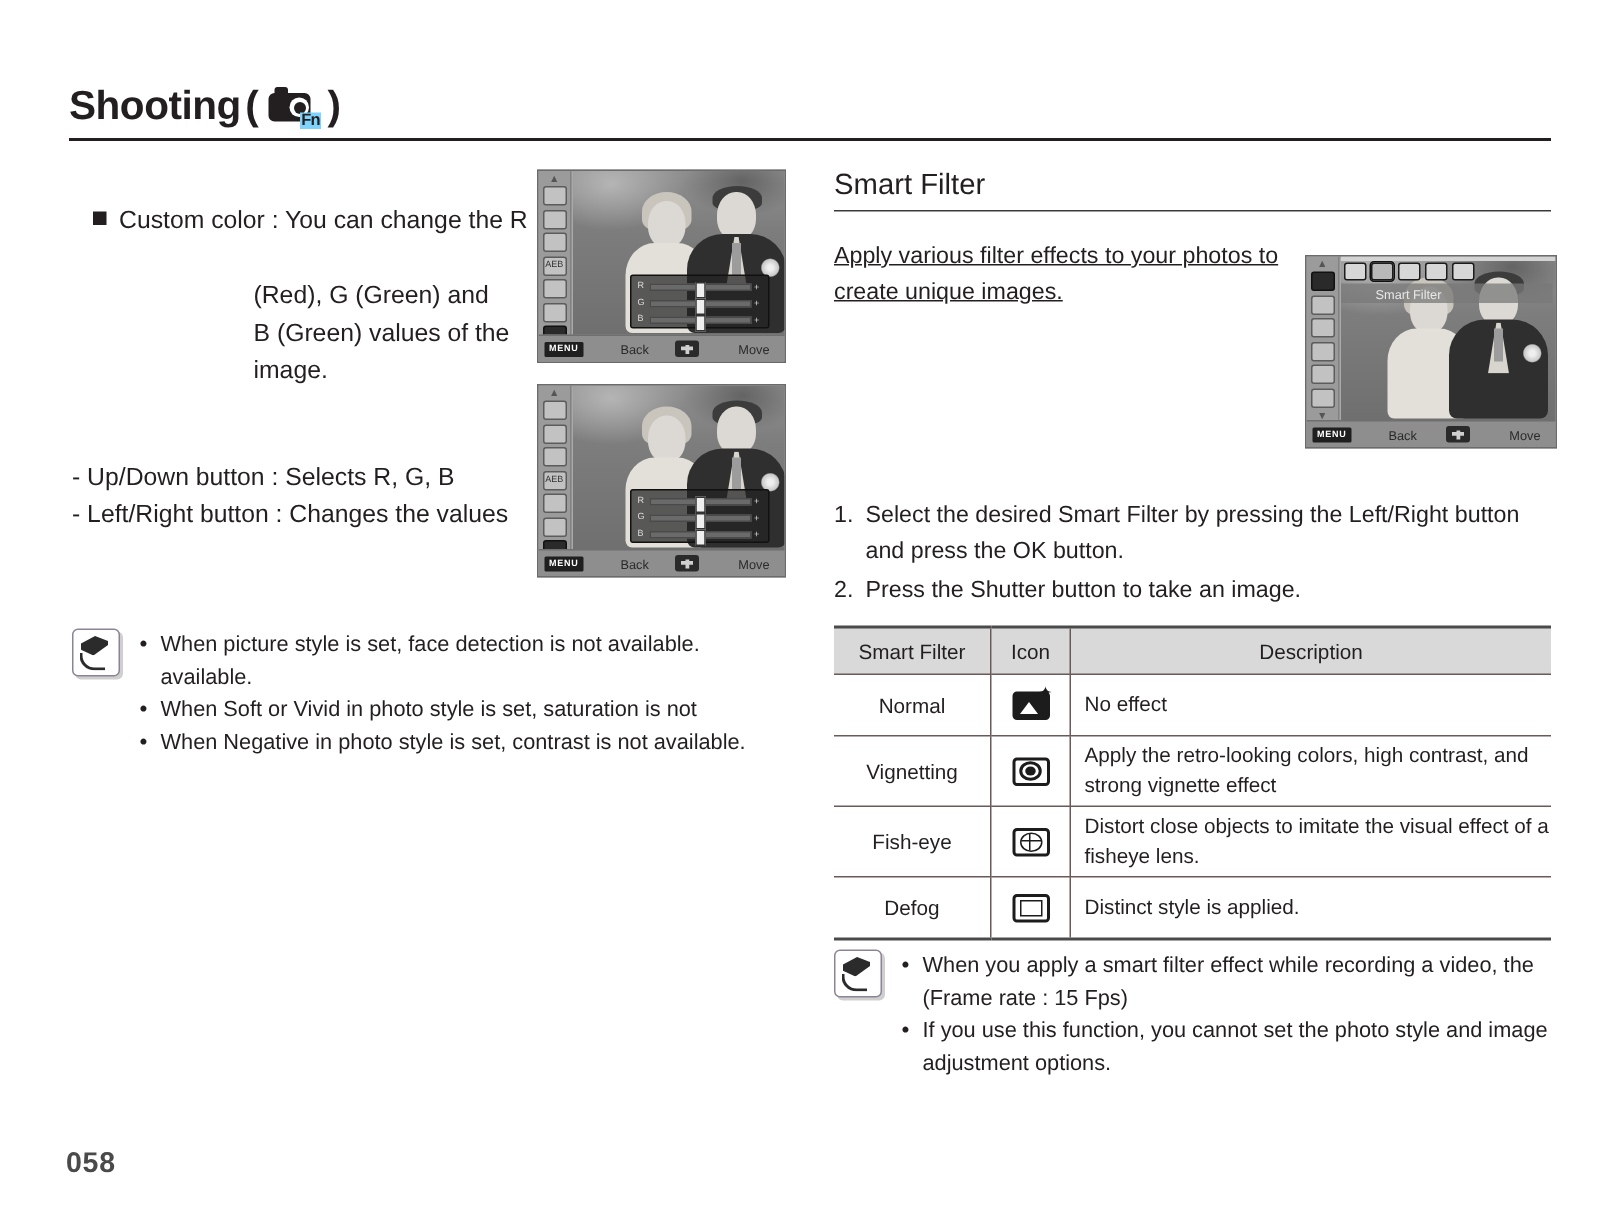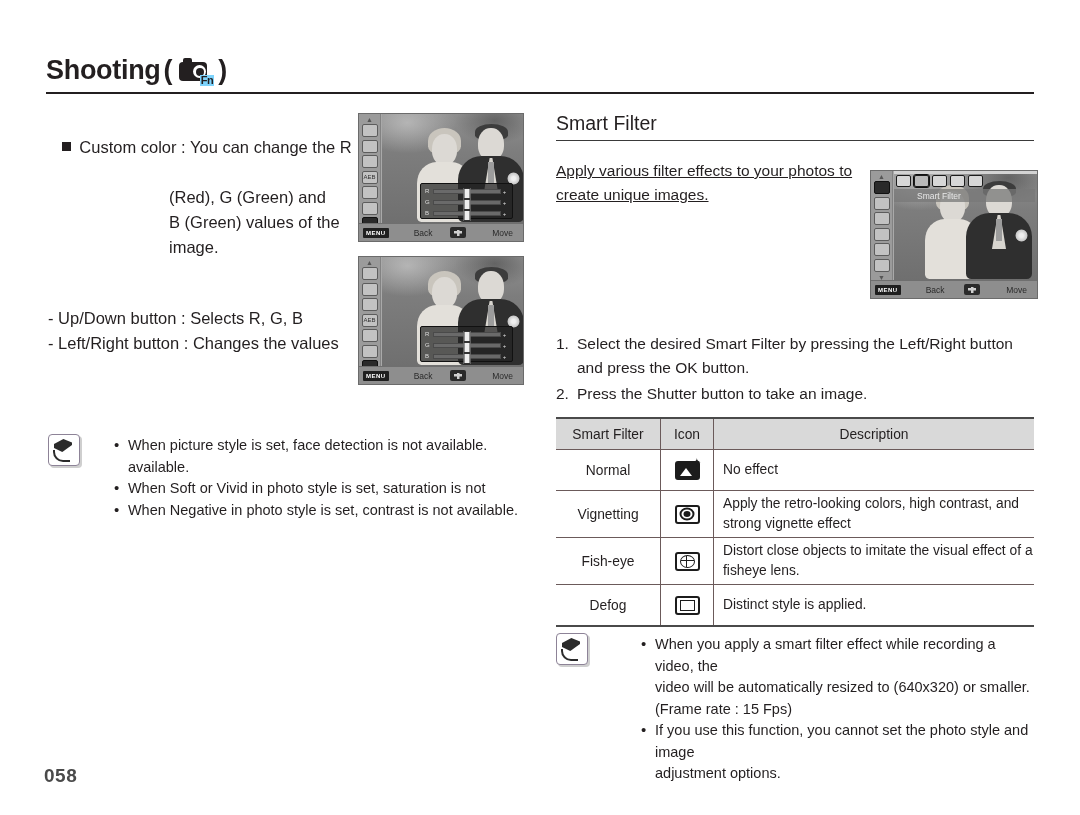--- a/index.html
+++ b/index.html
@@ -687,21 +687,21 @@
   </div>
   <div class="lcd-bottombar">
     <span class="menu-chip">MENU</span>
     <span class="bb-label">Back</span>
     <span class="bb-spacer"></span>
     <span class="dpad-chip"></span>
     <span class="bb-label bb-move">Move</span>
   </div>
 </div>
 
-<div class="note-box" style="left:48px; top:434px; width:470px;justify-content:space-between;">
+<div class="note-box" style="left:48px; top:419px; width:470px;">
   <div class="note-icon">
     <span class="nib"></span>
     <span class="nib2"></span>
   </div>
   <div class="note-list">
     <div class="note-line dot">When picture style is set, face detection is not available.</div>
     <div class="note-line cont">available.</div>
     <div class="note-line dot">When Soft or Vivid in photo style is set, saturation is not</div>
     <div class="note-line dot">When Negative in photo style is set, contrast is not available.</div>
   </div>
@@ -822,27 +822,26 @@
           <span class="inner"></span>
         </span>
       </td>
       <td class="col-desc">
         <div class="desc-text">Distinct style is applied.</div>
       </td>
     </tr>
   </tbody>
 </table>
 
-<div class="note-box" style="left:556px; top:633px; width:480px;gap:40px;">
+<div class="note-box" style="left:556px; top:633px; width:480px;">
   <div class="note-icon">
     <span class="nib"></span>
     <span class="nib2"></span>
   </div>
   <div class="note-list">
     <div class="note-line dot">When you apply a smart filter effect while recording a video, the</div>
-    <div class="note-line cont">video will be automatically resized to (640x320) or smaller.</div>
     <div class="note-line cont">(Frame rate : 15 Fps)</div>
     <div class="note-line dot">If you use this function, you cannot set the photo style and image</div>
     <div class="note-line cont">adjustment options.</div>
   </div>
 </div>
 
 <div id="page-number">058</div>
 
 </body></html>

